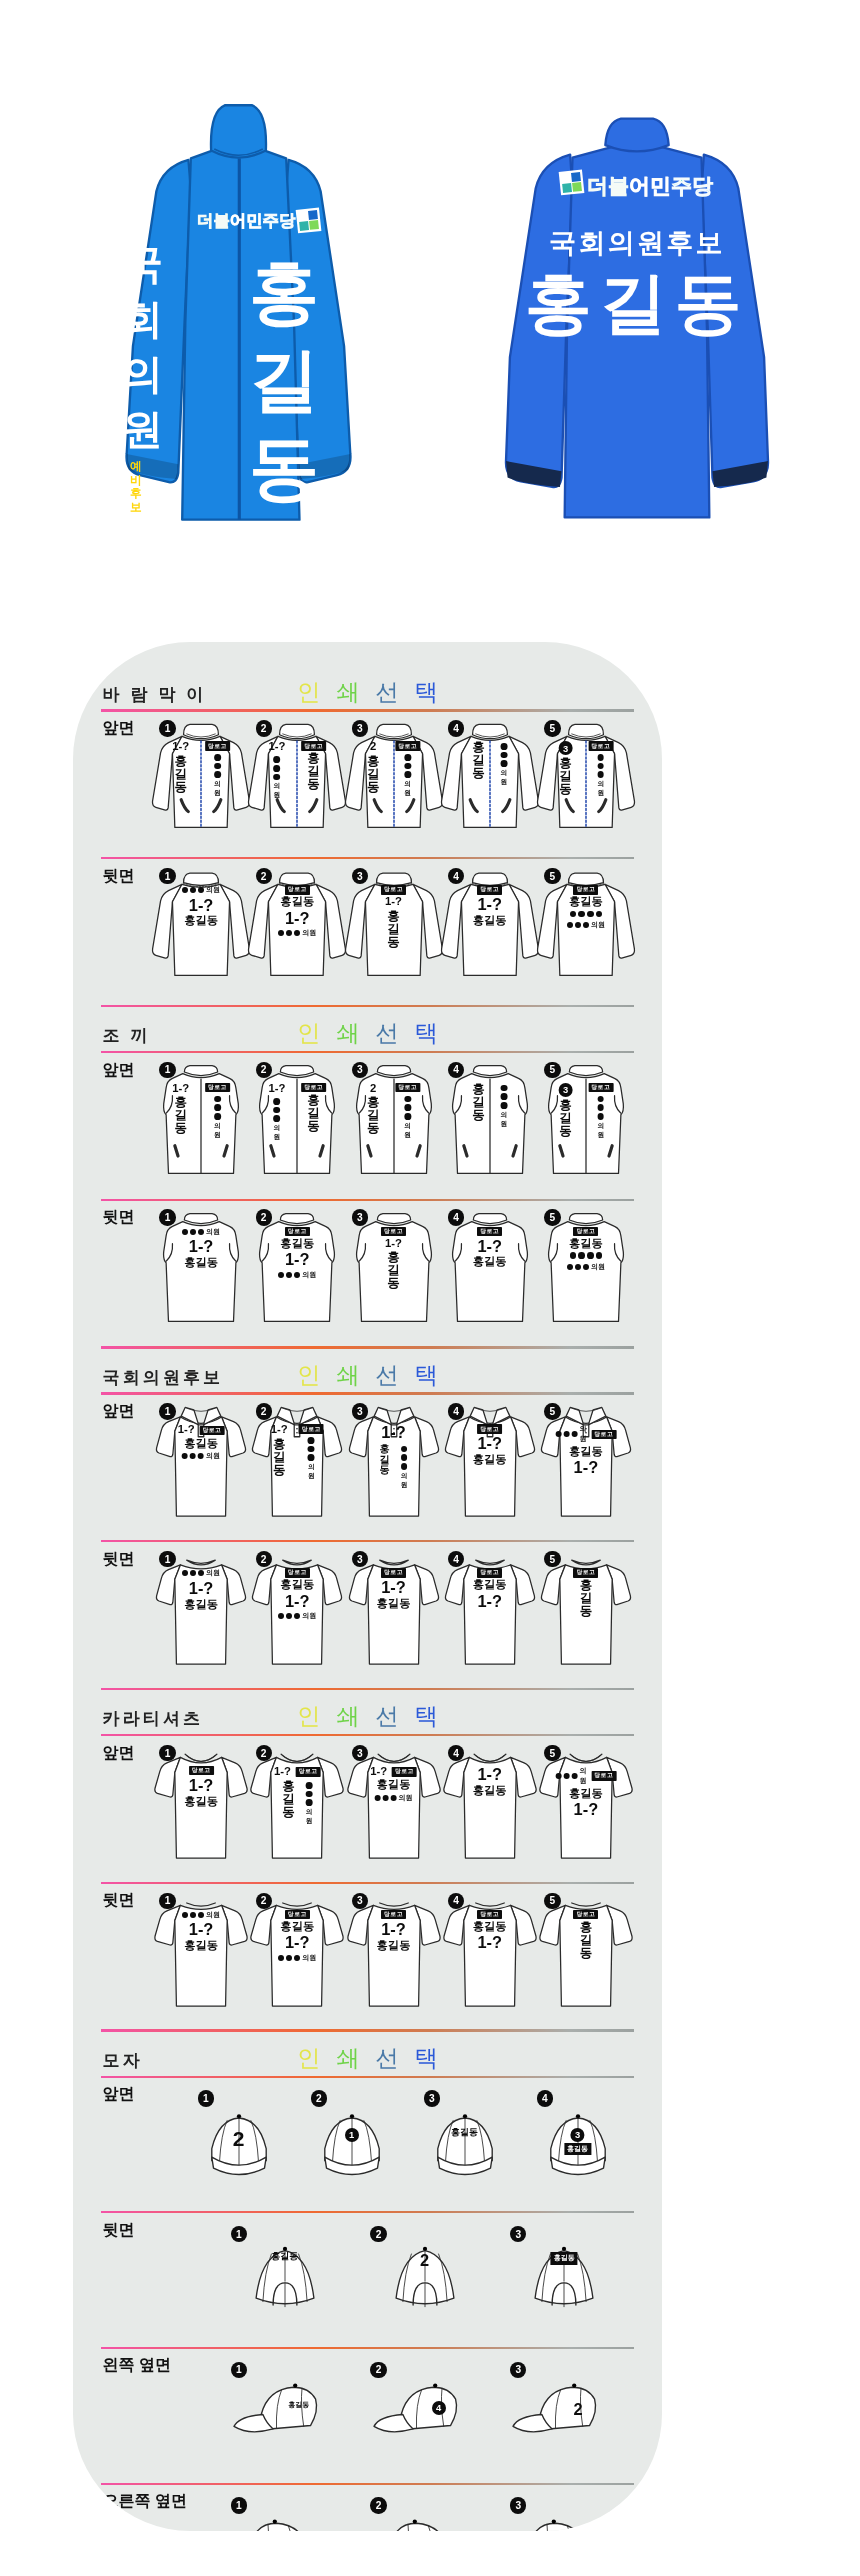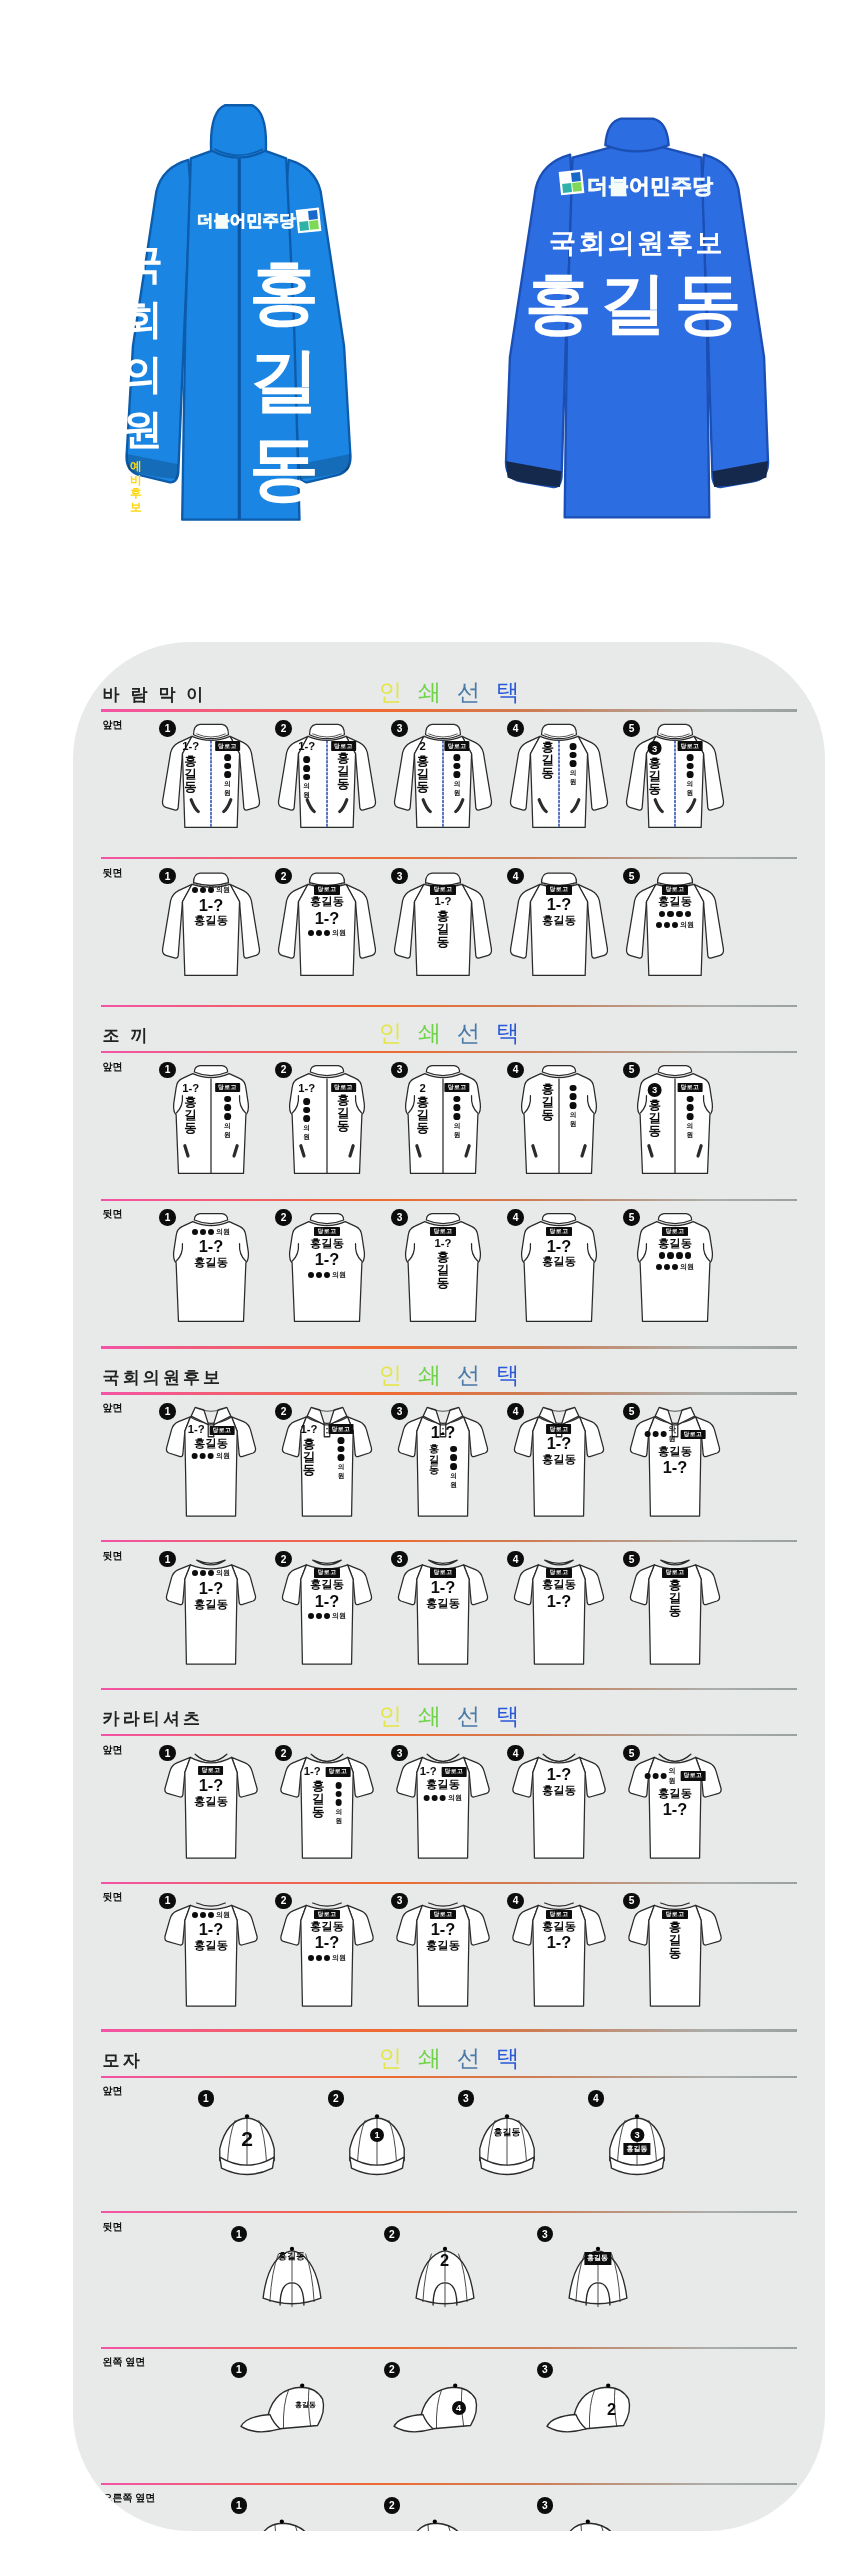--- a/index.html
+++ b/index.html
@@ -27,29 +27,29 @@
   .flag div{width:100%;height:100%}
   .fj-role{left:44px;top:149px}
   .fj-role span{font-size:41px;line-height:55px;font-weight:800;color:#fff}
   .fj-sub{left:52px;top:371px}
   .fj-sub span{font-size:11.7px;line-height:13.7px;font-weight:700;color:#ffd60a}
   .fj-name{left:171px;top:160px}
   .fj-name span{font-size:70px;line-height:88px;font-weight:800;color:#fff}
   .bj-title{left:0;right:0;top:130px;text-align:center;font-size:27px;font-weight:800;color:#fff;letter-spacing:2.3px}
   .bj-name{left:0;right:0;top:163px;text-align:center;font-size:67px;font-weight:800;color:#fff;letter-spacing:7.8px}
   
-  .panel{position:absolute;left:73px;top:642px;width:752px;height:1889px;background:#e7eae8;border-radius:117px;overflow:hidden}
+  .panel{position:absolute;left:73px;top:642px;width:589px;height:1889px;background:#e7eae8;border-radius:117px;overflow:hidden}
   .panel-inner{padding:23.5px 28px 0}
   .sec-head{position:relative;height:36px;margin-top:6.3px}
   .sec-title{position:absolute;left:1.6px;bottom:2.3px;font-size:17px;font-weight:800;color:#222;letter-spacing:3.1px}
   .ps{position:absolute;left:50%;transform:translateX(-50%);bottom:0;font-weight:400;white-space:nowrap}
   .ps span{font-size:23.5px;margin:0 7.8px}
   .grad{height:2.3px;margin:1.6px 0 0;background:linear-gradient(90deg,#f353a6,#ef6a31 40%,#cf7c52 62%,#a9aeac 88%,#9ba19f)}
   .row{position:relative;padding:4.7px 0 3.1px}
-  .row-label{position:absolute;left:1.6px;top:6.3px;font-size:10px;font-weight:800;color:#111;white-space:nowrap}
+  .row-label{position:absolute;left:1.6px;top:6.3px;font-size:16px;font-weight:800;color:#111;white-space:nowrap}
   .cells{display:flex}
   .row-g .cells{margin-left:52px}
   .cell{position:relative;width:116px;height:136px}
   .row-cap .cell{height:124px}
   .row-capF .cells{margin-left:81px}
   .row-capF .cell{width:130px}
   .row-cap3 .cells{margin-left:114px}
   .row-cap3 .cell{width:153px}
   .num{position:absolute;left:6.3px;top:3.9px;width:16.4px;height:16.4px;border-radius:50%;background:#0c0c0c;color:#fff;font-size:10.2px;font-weight:800;display:flex;align-items:center;justify-content:center;z-index:2}
   .row-cap .num{left:15.7px;top:7.8px}

